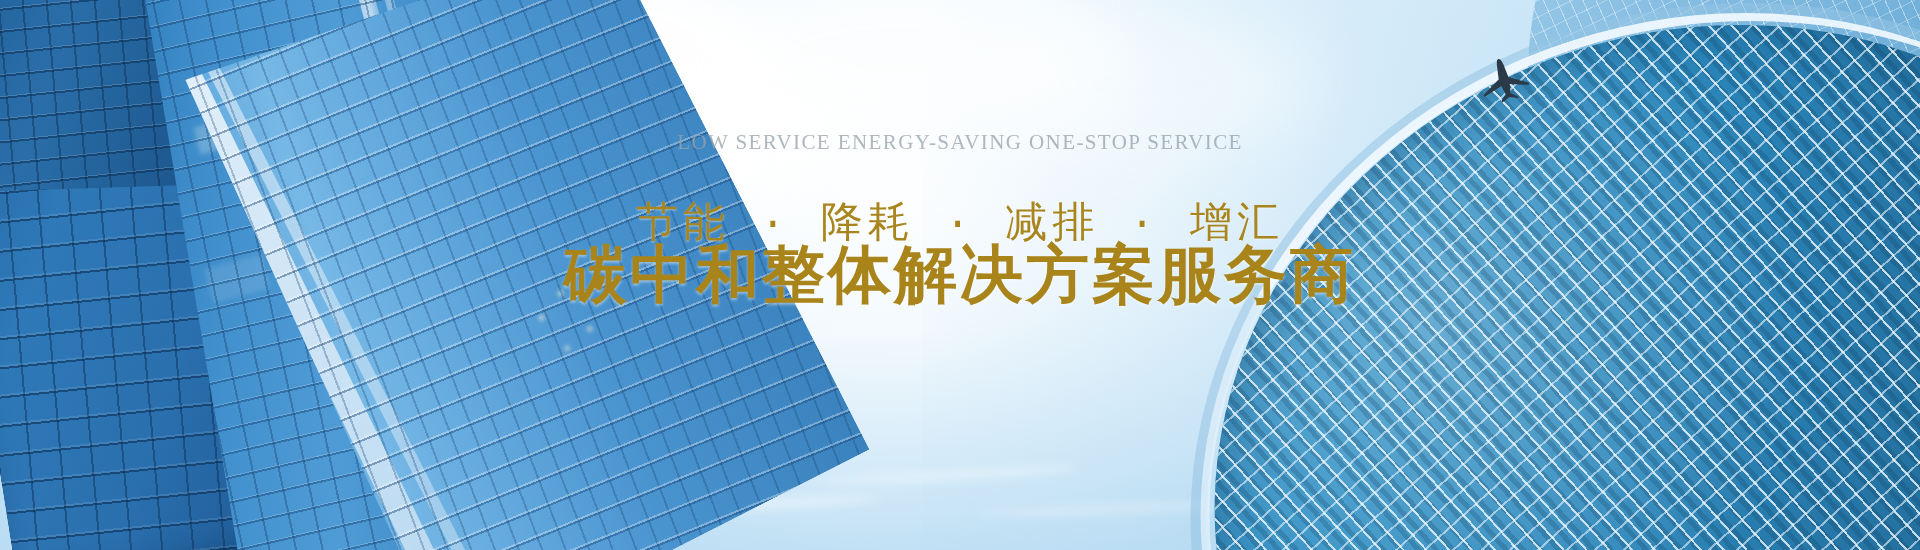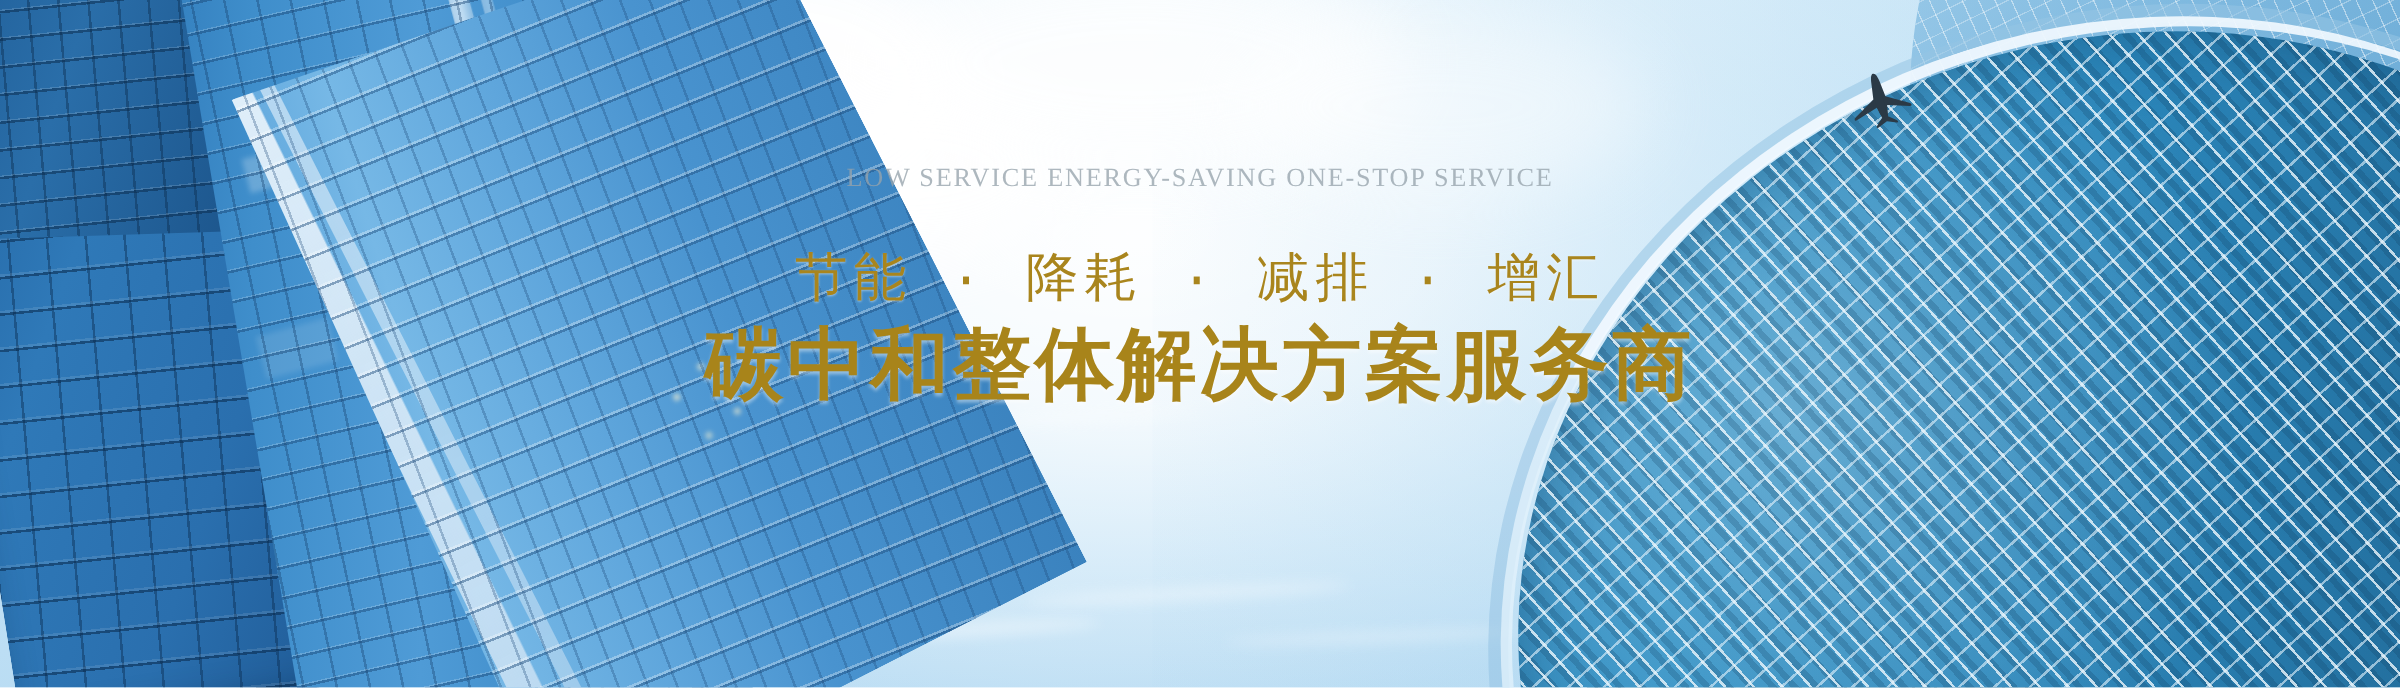--- a/index.html
+++ b/index.html
@@ -308,21 +308,20 @@
   #headline {
     position: absolute;
     top: 232px; left: 0; right: 0;
     font-family: "DejaVu Sans", "Liberation Sans", sans-serif;
     font-size: 63px;
     font-weight: bold;
     letter-spacing: 3px;
     color: #a8841a;
     white-space: nowrap;
     text-shadow: 0 2px 3px rgba(255,255,255,.45);
-    margin-top: 17px;
   }
 </style>
 </head>
 <body>
 
 <div id="banner">
 
   <div class="sky-base"></div>
   <div class="sky-right-tint"></div>
 

